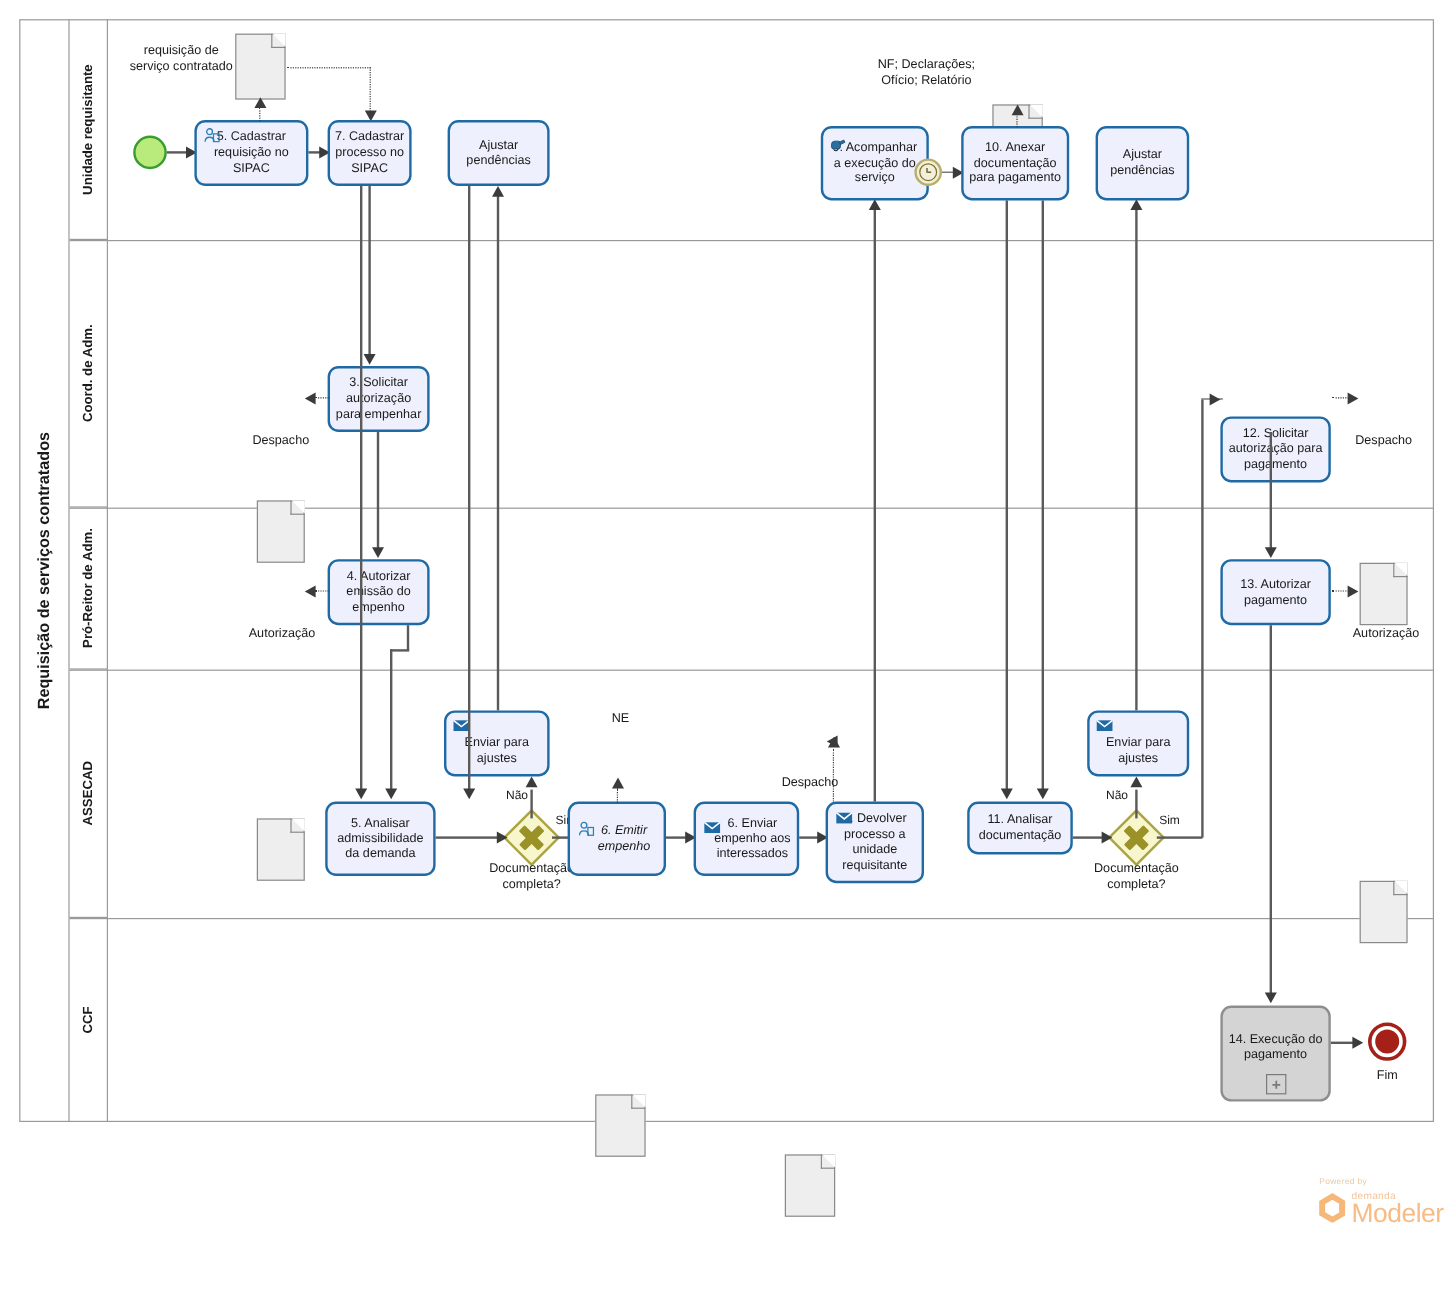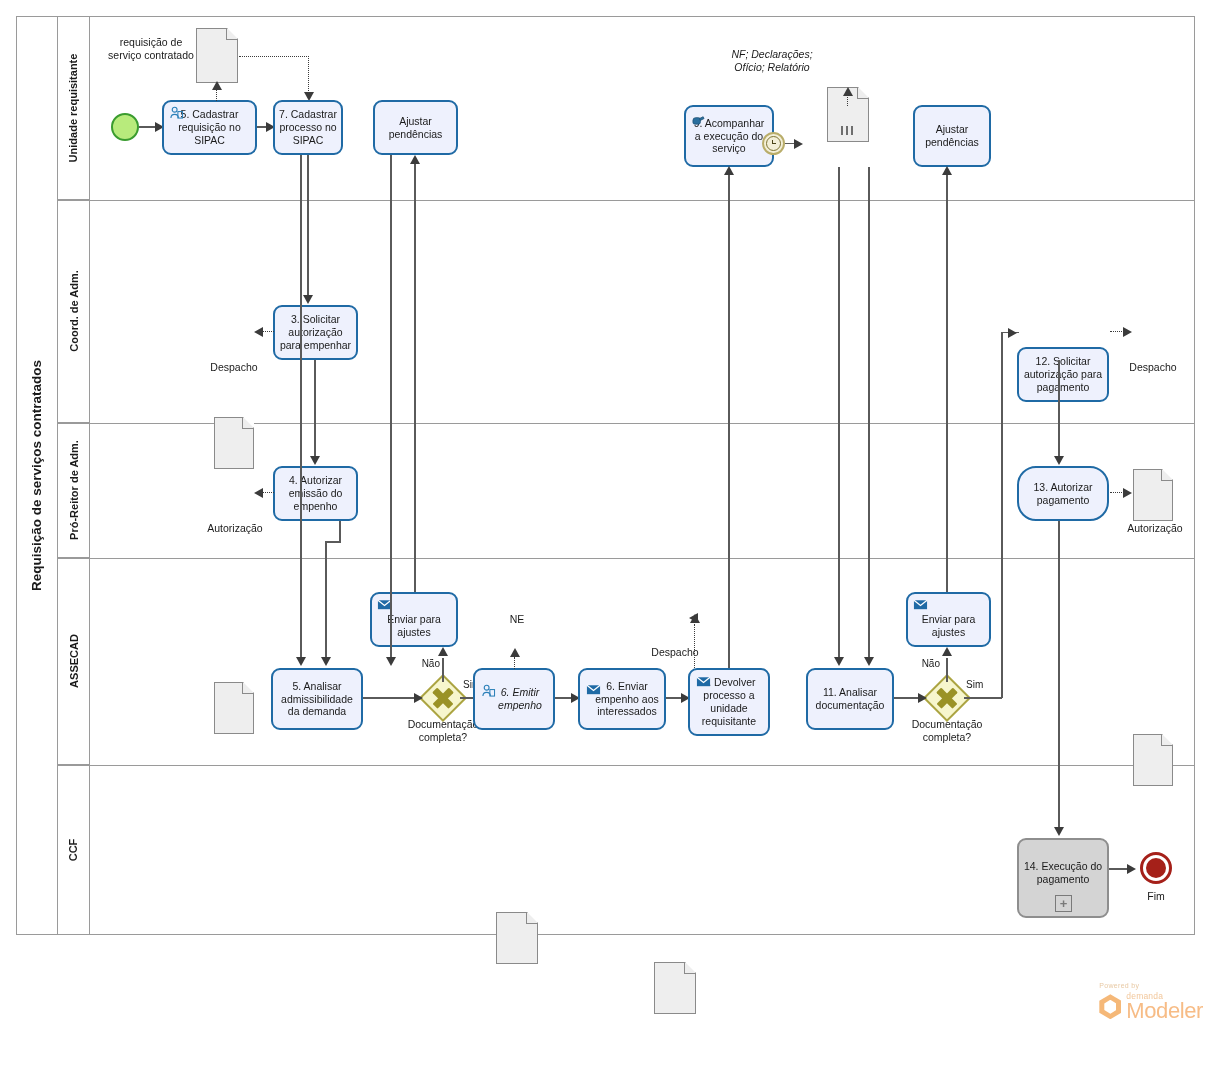--- a/index.html
+++ b/index.html
@@ -164,37 +164,40 @@
   </div>
 
   <div class="abs doc" style="left:827px;top:32px;width:42px;height:55px;">
     <div class="doc-fold"></div>
     <div class="doc-lines">
       <i style="left:0;"></i>
         <i style="left:5px;"></i>
         <i style="left:10px;"></i>
     </div>
   </div>
-  <div class="abs lbl" style="left:720px;top:48px;width:104px;font-style:italic;">NF; Declarações; Ofício; Relatório</div>
+  <div class="abs lbl" style="left:720px;top:48px;width:104px;">NF; Declarações; Ofício; Relatório</div>
 
   <div class="abs task" style="left:684px;top:105px;width:90px;height:62px;">
     <svg class="task-icon" viewBox="0 0 16 14" style="top:6px;">
       <path d="M2 8 q0-3 3-3 l3 0 q2 0 2 2 l0 3 q0 2-2 2 l-4 0 q-2 0-2-2 z" fill="#2a6f9e" stroke="#1b4e72" stroke-width="0.8"></path>
       <path d="M9 6 l4-2 l1 2 l-4 2 z" fill="#2a6f9e" stroke="#1b4e72" stroke-width="0.8"></path>
     </svg>
     <span class="task-label">9. Acompanhar a execução do serviço</span>
   </div>
 
   <div class="abs ev-timer" style="left:762px;top:132px;width:23px;height:23px;">
     <div class="ev-timer-in"></div>
   </div>
 
   <div class="abs ln lnh" style="left:785px;top:142.7px;width:12px;"></div>
   <div class="abs arw r" style="left:794px;top:138.7px;"></div>
 
+  <div class="abs task" style="left:801px;top:105px;width:90px;height:62px;">
+    <span class="task-label">10. Anexar documentação para pagamento</span>
+  </div>
 
   <div class="abs dot-v" style="left:847px;top:95px;height:11px;"></div>
   <div class="abs arw u" style="left:842.5px;top:87px;"></div>
 
   <div class="abs task" style="left:913px;top:105px;width:78px;height:62px;">
     <span class="task-label">Ajustar pendências</span>
   </div>
 
   <div class="abs doc" style="left:214px;top:307px;width:40px;height:52px;">
     <div class="doc-fold"></div>
@@ -229,21 +232,21 @@
 
   <div class="abs task" style="left:273px;top:466px;width:85px;height:55px;">
     <span class="task-label">4. Autorizar emissão do empenho</span>
   </div>
   <div class="abs dot-h" style="left:262px;top:492px;width:12px;"></div>
   <div class="abs arw l" style="left:254px;top:488px;"></div>
 
   <div class="abs ln lnv" style="left:314px;top:360px;height:97px;"></div>
   <div class="abs arw d" style="left:309.8px;top:456px;"></div>
 
-  <div class="abs task" style="left:1017px;top:466px;width:92px;height:55px;border-radius:19px;">
+  <div class="abs task" style="left:1017px;top:466px;width:92px;height:55px;">
     <span class="task-label">13. Autorizar pagamento</span>
   </div>
 
   <div class="abs doc" style="left:1133px;top:468px;width:40px;height:52px;">
     <div class="doc-fold"></div>
   </div>
   <div class="abs lbl" style="left:1120px;top:522px;width:70px;">Autorização</div>
   <div class="abs dot-h" style="left:1110px;top:492px;width:14px;"></div>
   <div class="abs arw r" style="left:1123px;top:488px;"></div>
 
@@ -291,21 +294,21 @@
   <div class="abs ln lnv" style="left:390px;top:155px;height:503px;"></div>
   <div class="abs arw d" style="left:385.8px;top:657px;"></div>
 
   <div class="abs ln lnh" style="left:460px;top:697.2px;width:40px;"></div>
   <div class="abs arw r" style="left:499px;top:693.2px;"></div>
   <div class="abs lbl-sm" style="left:463px;top:679px;width:30px;">Sim</div>
 
   <div class="abs doc" style="left:496px;top:594px;width:42px;height:52px;">
     <div class="doc-fold"></div>
   </div>
-  <div class="abs lbl" style="left:496px;top:613px;width:42px;">NE</div>
+  <div class="abs lbl" style="left:496px;top:593px;width:42px;">NE</div>
 
   <div class="abs task" style="left:473px;top:668px;width:82px;height:62px;">
     <svg class="task-icon" viewBox="0 0 16 14" style="left:6px;top:14px;">
       <circle cx="6" cy="4" r="2.6" fill="none" stroke="#2a7fb8" stroke-width="1.2"></circle>
       <path d="M2 13 q0-4 4-4 q4 0 4 4" fill="none" stroke="#2a7fb8" stroke-width="1.2"></path>
       <rect x="9.5" y="6" width="5" height="7" fill="none" stroke="#2a7fb8" stroke-width="1.1"></rect>
     </svg>
     <span class="task-label" style="padding-left:12px;font-style:italic;">6. Emitir empenho</span>
   </div>
 
@@ -339,21 +342,21 @@
     <span class="task-label">8. Devolver processo a unidade requisitante</span>
   </div>
 
   <div class="abs dot-v" style="left:694px;top:624px;height:44px;"></div>
   <div class="abs arw u" style="left:689.5px;top:614px;"></div>
   <div class="abs arw l" style="left:689px;top:613px;"></div>
 
   <div class="abs ln lnv" style="left:728px;top:175px;height:493px;"></div>
   <div class="abs arw u" style="left:724px;top:166px;"></div>
 
-  <div class="abs task" style="left:806px;top:668px;width:88px;height:62px;">
+  <div class="abs task" style="left:806px;top:668px;width:88px;height:44px;">
     <span class="task-label">11. Analisar documentação</span>
   </div>
 
   <div class="abs ln lnv" style="left:838px;top:167px;height:491px;"></div>
   <div class="abs arw d" style="left:833.8px;top:657px;"></div>
 
   <div class="abs ln lnv" style="left:868px;top:167px;height:491px;"></div>
   <div class="abs arw d" style="left:863.8px;top:657px;"></div>
 
   <div class="abs task" style="left:906px;top:592px;width:85px;height:55px;">

